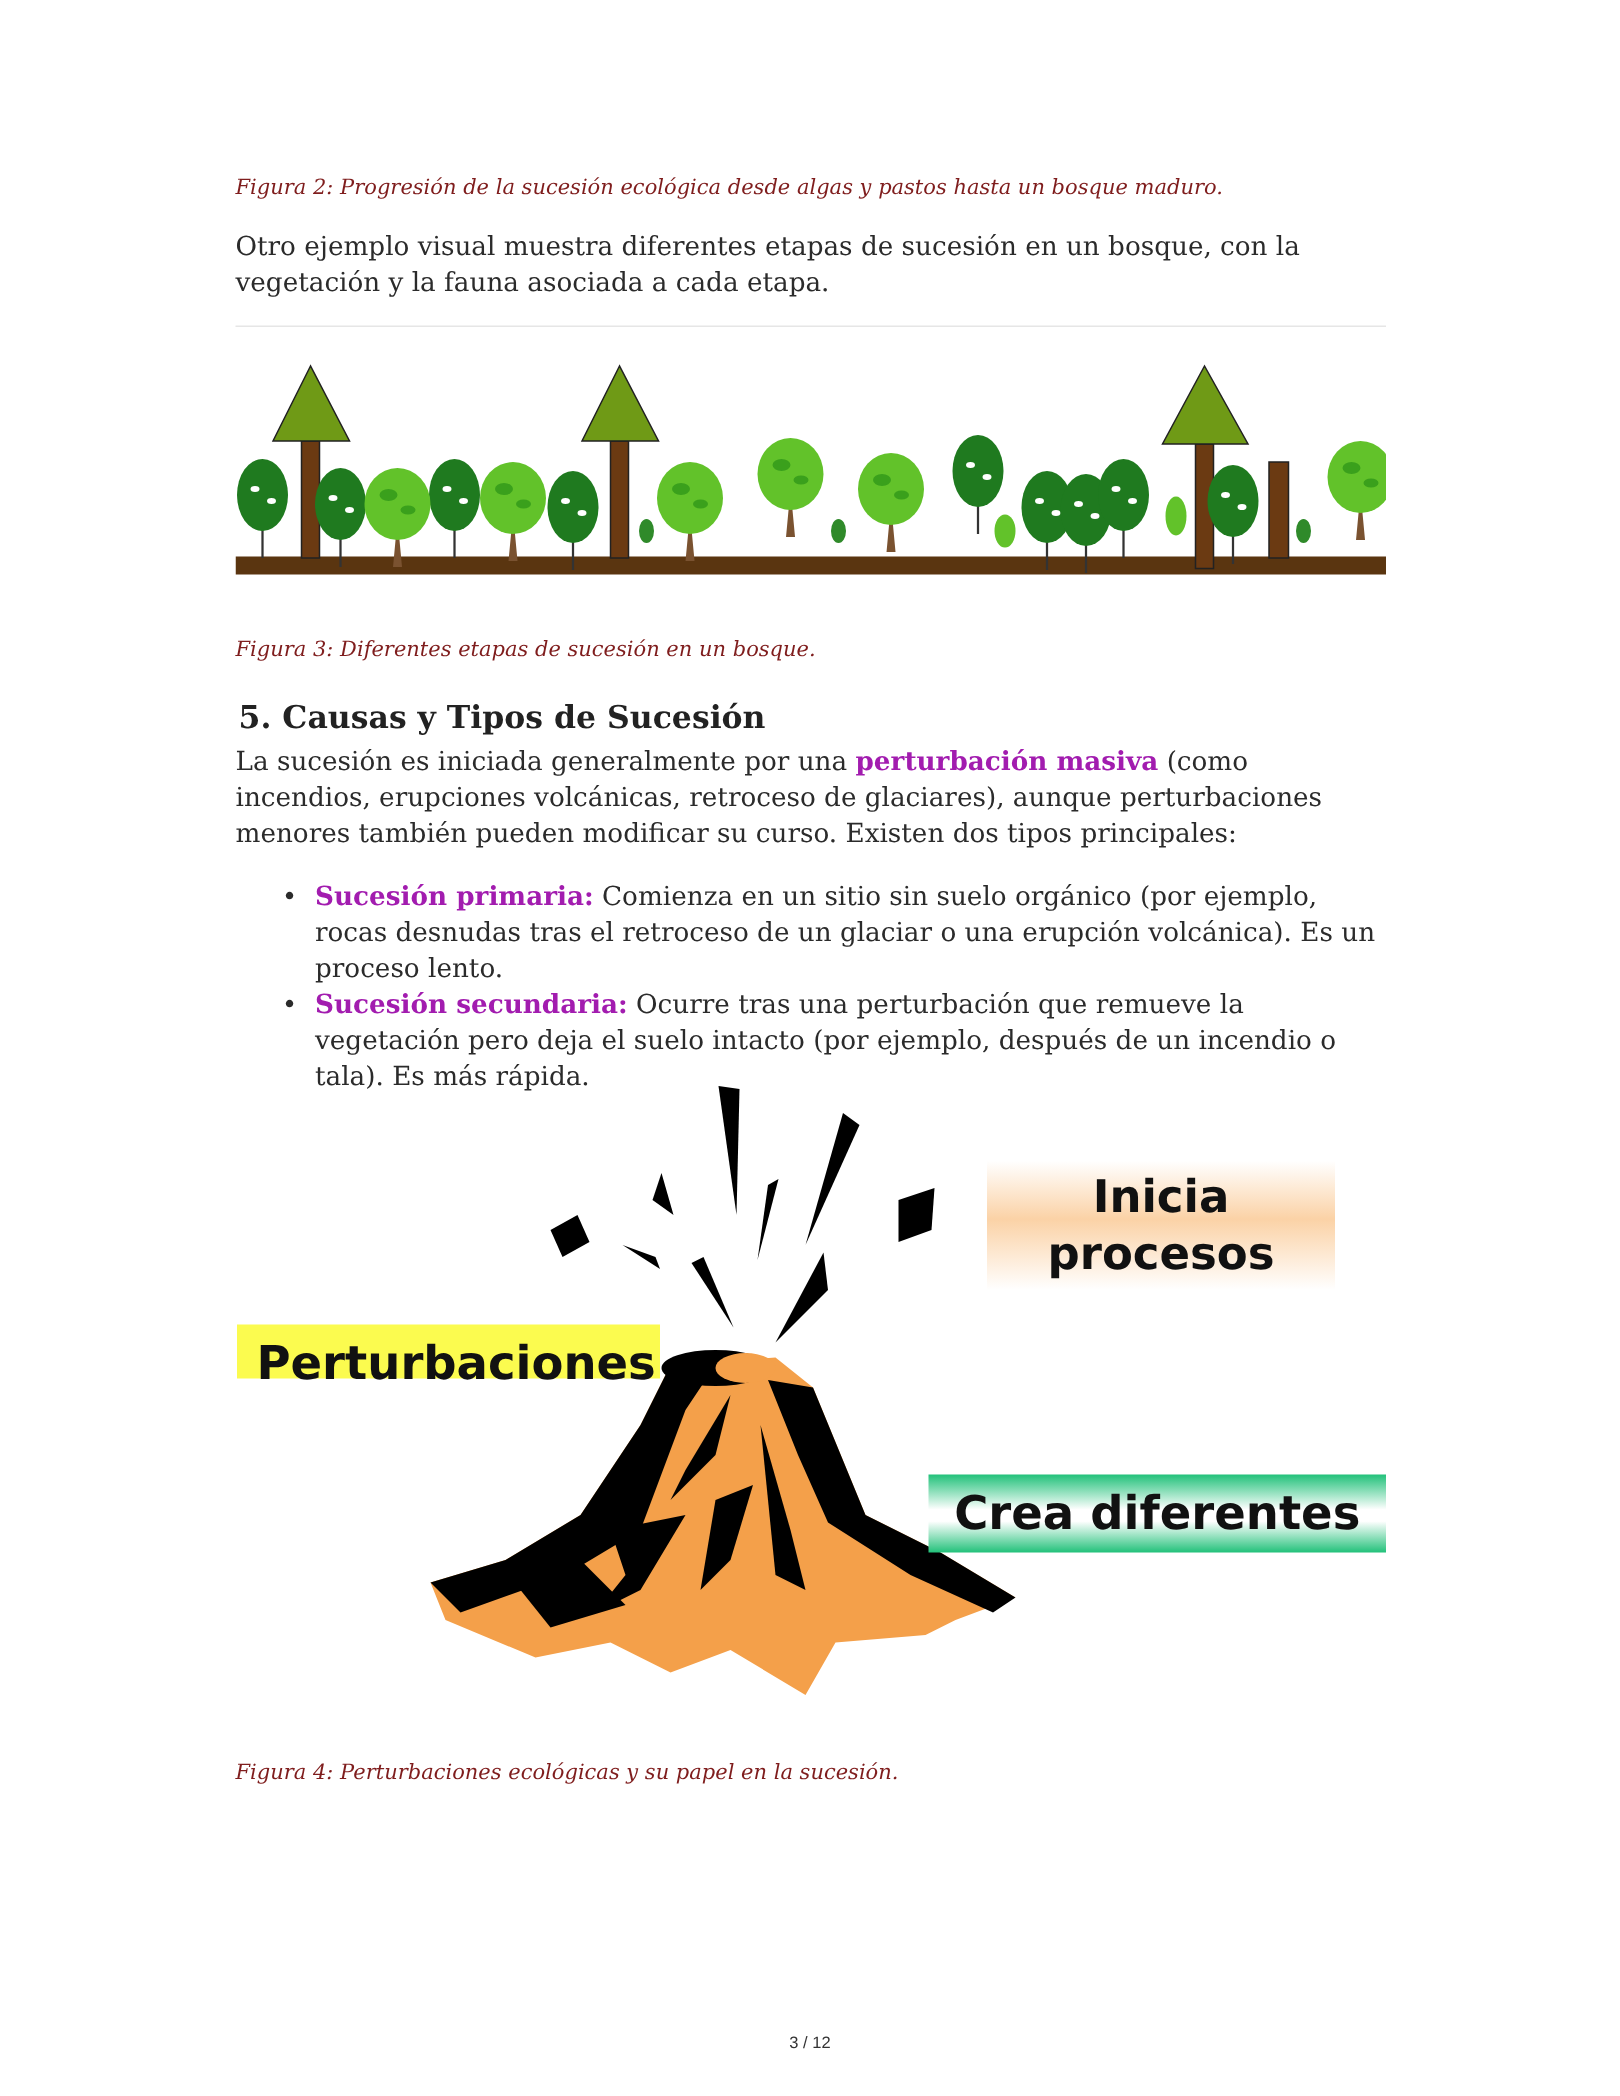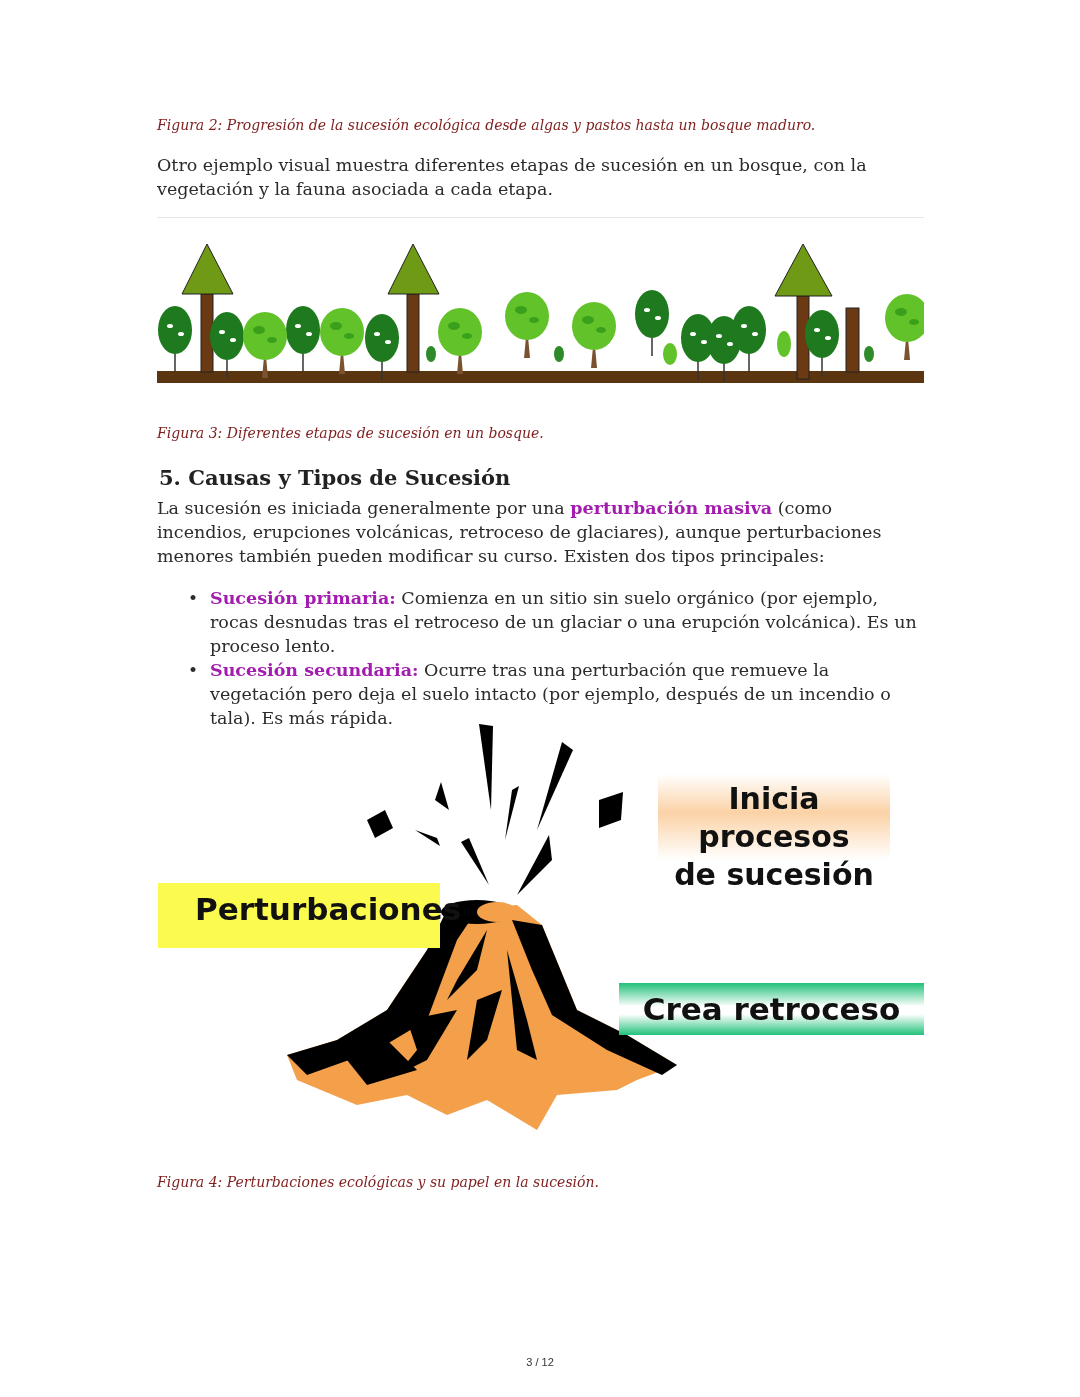--- a/index.html
+++ b/index.html
@@ -117,26 +117,25 @@
       <polygon points="330,210 320,250 290,280 300,260" fill="#000"></polygon>
       <polygon points="250,300 300,290 270,340 240,355 260,330" fill="#000"></polygon>
       <polygon points="320,280 345,270 330,320 310,340" fill="#000"></polygon>
       <polygon points="350,230 370,300 380,340 360,330" fill="#000"></polygon>
       <polygon points="190,340 230,320 260,350 210,365" fill="#000"></polygon>
 
       <ellipse cx="320" cy="192" rx="36" ry="12" fill="#000"></ellipse>
       <ellipse cx="340" cy="192" rx="20" ry="10" fill="#f4a04a"></ellipse>
     </svg>
 
-    <div class="label-box" style="left:1px;top:163px;width:282px;height:65px;background:#fbfb4f;font-size:31px;line-height:52px;text-align:left;padding-left:37px;box-sizing:border-box;">Perturbaciones</div>
+    <div class="label-box" style="left:1px;top:163px;width:282px;height:36px;background:#fbfb4f;font-size:31px;line-height:52px;text-align:left;padding-left:13px;box-sizing:border-box;">Perturbaciones</div>
 
     <div class="label-box" style="left:472px;top:54px;width:232px;height:86px;background:linear-gradient(180deg,#ffffff 0%,#fbd2a6 45%,#ffffff 100%);font-size:30px;line-height:38px;padding-top:6px;box-sizing:border-box;margin-left:29px;">
       <div>Inicia procesos</div>
-      <div>de sucesión</div>
     </div>
 
-    <div class="label-box" style="left:462px;top:263px;width:305px;height:52px;background:linear-gradient(180deg,#22c17a 0%,#ffffff 45%,#ffffff 60%,#22c17a 100%);font-size:31px;line-height:52px;">Crea retroceso</div>
+    <div class="label-box" style="left:462px;top:263px;width:305px;height:52px;background:linear-gradient(180deg,#22c17a 0%,#ffffff 45%,#ffffff 60%,#22c17a 100%);font-size:31px;line-height:52px;">Crea diferentes</div>
   </div>
 
   <div class="caption" style="top:1174px">Figura 4: Perturbaciones ecológicas y su papel en la sucesión.</div>
 </div>
 
 <div class="footer">3 / 12</div>
 
 </body></html>

